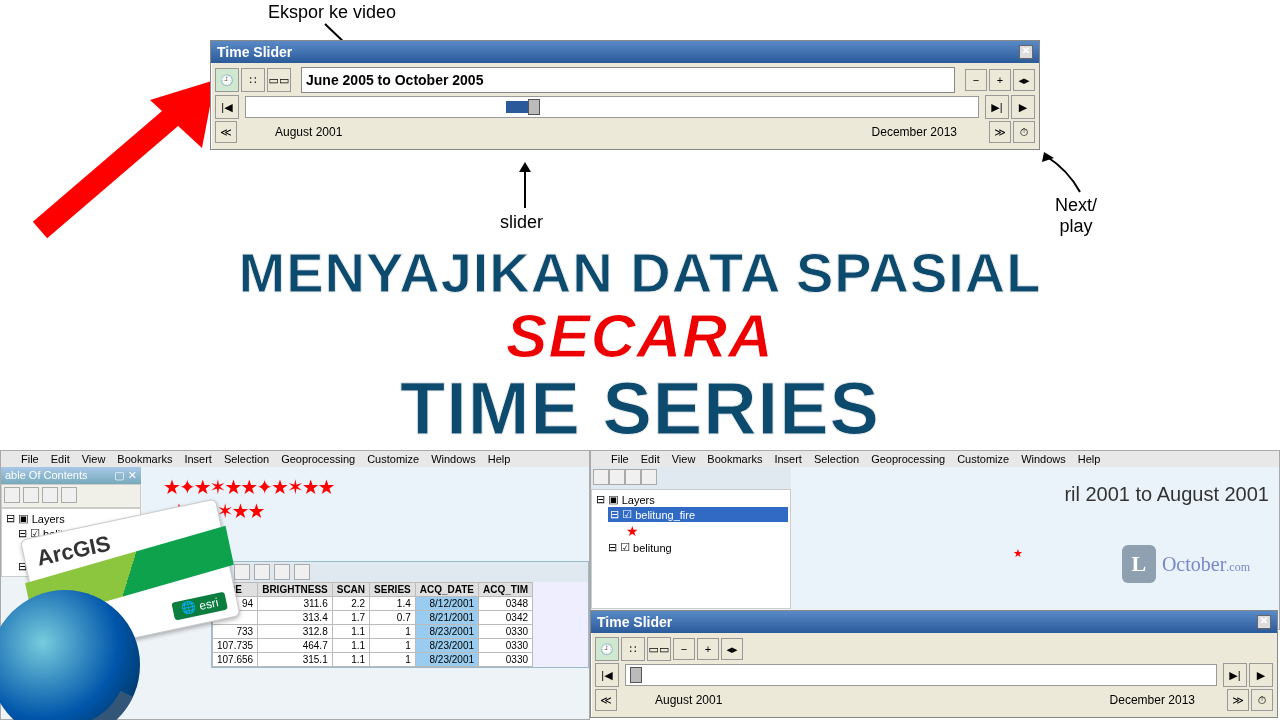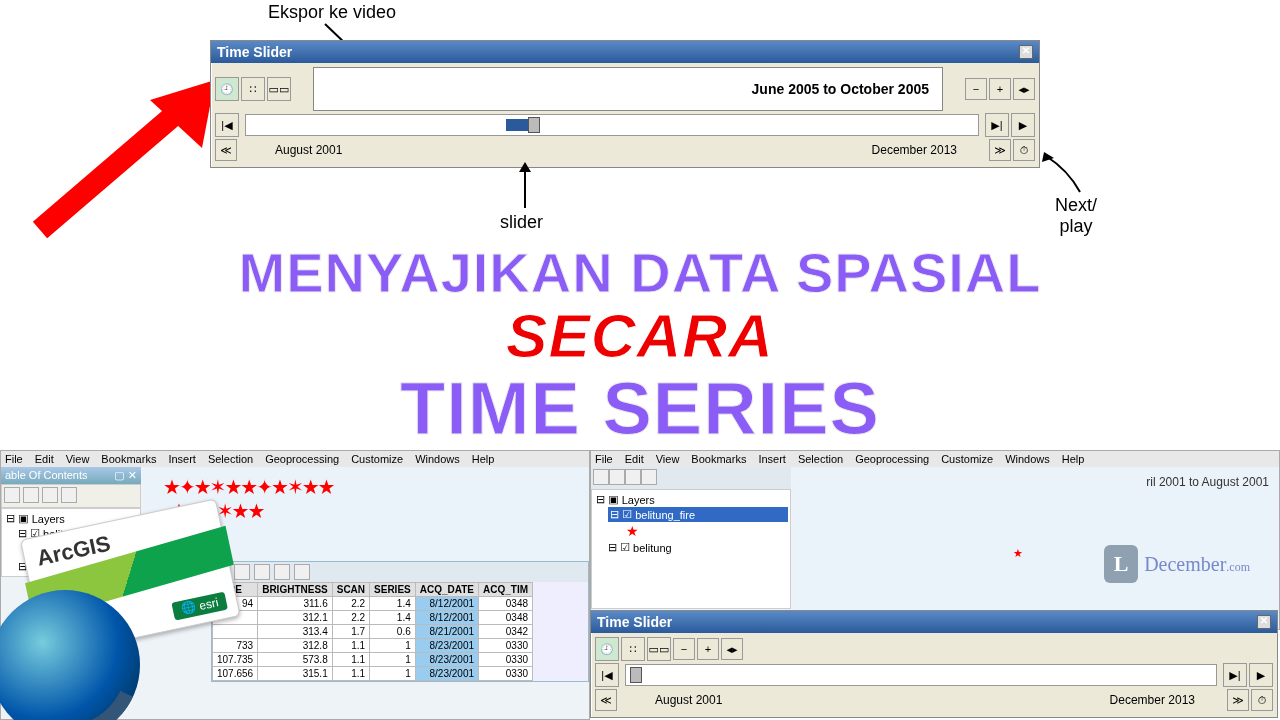--- a/index.html
+++ b/index.html
@@ -9,32 +9,32 @@
 .red-circle { position: absolute; border: 4px solid red; border-radius: 50%; }
 .red-arrow { position: absolute; }
 
 .ts-window { position: absolute; background: #ece9d8; border: 1px solid #888; box-shadow: 1px 1px 0 #fff inset; }
 .ts-title { background: linear-gradient(#5a8ac6,#2a5a9a); color: #fff; font-weight: bold; font-size: 14px; padding: 3px 6px; display: flex; justify-content: space-between; align-items: center; }
 .ts-close { width: 14px; height: 14px; background: #ddd; border: 1px solid #666; font-size: 10px; text-align: center; line-height: 10px; cursor: pointer; }
 .ts-body { padding: 4px; }
 .ts-row { display: flex; align-items: center; gap: 2px; margin-bottom: 2px; }
 .ts-btn { width: 24px; height: 24px; background: #ece9d8; border: 1px solid #999; display: flex; align-items: center; justify-content: center; font-size: 11px; cursor: pointer; }
 .ts-btn.sm { width: 22px; height: 22px; }
-.ts-range-box { flex: 1; background: #fff; border: 1px solid #888; text-align: right; font-weight: bold; font-size: 14px; padding: 13px; margin: 0 20px; }
+.ts-range-box { flex: 1; background: #fff; border: 1px solid #888; text-align: left; font-weight: bold; font-size: 14px; padding: 4px; margin: 0 8px; }
 .ts-track { flex: 1; height: 22px; background: #fff; border: 1px solid #999; position: relative; margin: 0 4px; }
 .ts-handle { position: absolute; top: 2px; width: 12px; height: 16px; background: #bbb; border: 1px solid #555; }
 .ts-fill { position: absolute; top: 4px; height: 12px; background: #2a5a9a; }
 .ts-labels { display: flex; justify-content: space-between; font-size: 12px; margin: 0 30px 0 36px; gap: 36px; }
 
 .headline { position: absolute; font-family: Impact, 'Arial Black', sans-serif; font-weight: 900; text-transform: uppercase; text-align: center; width: 100%; letter-spacing: 1px; }
-.headline.black { color: #8b5cf6; text-align: center; -webkit-text-stroke: 1px #eee; }
+.headline.black { color: #0c4a6e; text-align: center; -webkit-text-stroke: 1px #eee; }
 .headline.red { color: #e00; font-style: italic; -webkit-text-stroke: 1px #fff; }
 
 .arc-window { position: absolute; background: #eef3f8; border: 1px solid #aaa; font-size: 11px; }
-.arc-menubar { background: #e8e8e8; padding: 2px 4px; display: flex; gap: 12px; font-size: 11px; }
+.arc-menubar { background: #e8e8e8; padding: 2px 20px; display: flex; gap: 12px; font-size: 11px; }
 .arc-menubar span { cursor: pointer; }
 .toc-title { background: linear-gradient(#a8c8e8,#7ab); color: #fff; font-size: 11px; padding: 2px 4px; display: flex; justify-content: space-between; }
 .toc-body { background: #fff; border: 1px solid #ccc; padding: 2px; font-size: 11px; }
 .toc-row { display: flex; align-items: center; gap: 3px; padding: 1px 2px; }
 .toc-row.sel { background: #316ac5; color: #fff; }
 .mini-btn { width: 16px; height: 16px; border: 1px solid #aaa; background: #f0f0f0; display: inline-block; }
 
 .tbl { border-collapse: collapse; font-size: 10px; background: #fff; }
 .tbl th, .tbl td { border: 1px solid #bbb; padding: 1px 4px; text-align: right; }
 .tbl th { background: #e0e0e0; text-align: center; }
@@ -181,45 +181,37 @@
       <tr>
             <td>94</td>
             <td>311.6</td>
             <td>2.2</td>
             <td>1.4</td>
             <td class="hl">8/12/2001</td>
             <td>0348</td>
           </tr>
       <tr>
             <td></td>
-            <td>312.1</td>
-            <td>2.2</td>
-            <td>1.4</td>
-            <td class="hl">8/12/2001</td>
-            <td>0348</td>
-          </tr>
-      <tr>
-            <td></td>
             <td>313.4</td>
             <td>1.7</td>
-            <td>0.6</td>
+            <td>0.7</td>
             <td class="hl">8/21/2001</td>
             <td>0342</td>
           </tr>
       <tr>
             <td>733</td>
             <td>312.8</td>
             <td>1.1</td>
             <td>1</td>
             <td class="hl">8/23/2001</td>
             <td>0330</td>
           </tr>
       <tr>
             <td>107.735</td>
-            <td>573.8</td>
+            <td>464.7</td>
             <td>1.1</td>
             <td>1</td>
             <td class="hl">8/23/2001</td>
             <td>0330</td>
           </tr>
       <tr>
             <td>107.656</td>
             <td>315.1</td>
             <td>1.1</td>
             <td>1</td>
@@ -252,29 +244,29 @@
       <div class="toc-body" style="height:120px">
         <div class="toc-row">⊟ ▣ <span>Layers</span></div>
         <div class="toc-row sel" style="margin-left:14px">⊟ ☑ <span>belitung_fire</span></div>
         <div class="toc-row" style="padding-left:32px">
             <span class="star">★</span>
           </div>
         <div class="toc-row" style="padding-left:14px">⊟ <span>☑</span> <span>belitung</span></div>
       </div>
     </div>
     <div class="map-area" style="flex:1">
-      <div style="position:absolute; right:10px; top:8px; font-size:12px; color:#333">ril 2001 to August 2001</div>
+      <div style="position:absolute; right:10px; top:16px; font-size:20px; color:#333">ril 2001 to August 2001</div>
       <span style="position:absolute; left:220px; top:80px; color:red">★</span>
     </div>
   </div>
 </div>
 
 <div class="lapak" style="right:30px; top:545px">
   <div class="ico">L</div>
-  <div><span style="font-size:20px">December</span><span style="font-size:12px">.com</span></div>
+  <div><span style="font-size:20px">October</span><span style="font-size:12px">.com</span></div>
 </div>
 
 <div class="ts-window" style="left:590px; top:610px; width:688px">
   <div class="ts-title">
     <span>Time Slider</span>
     <span class="ts-close">✕</span>
   </div>
   <div class="ts-body">
     <div class="ts-row">
       <div class="ts-btn" style="background:#cfe8cf">🕘</div>

